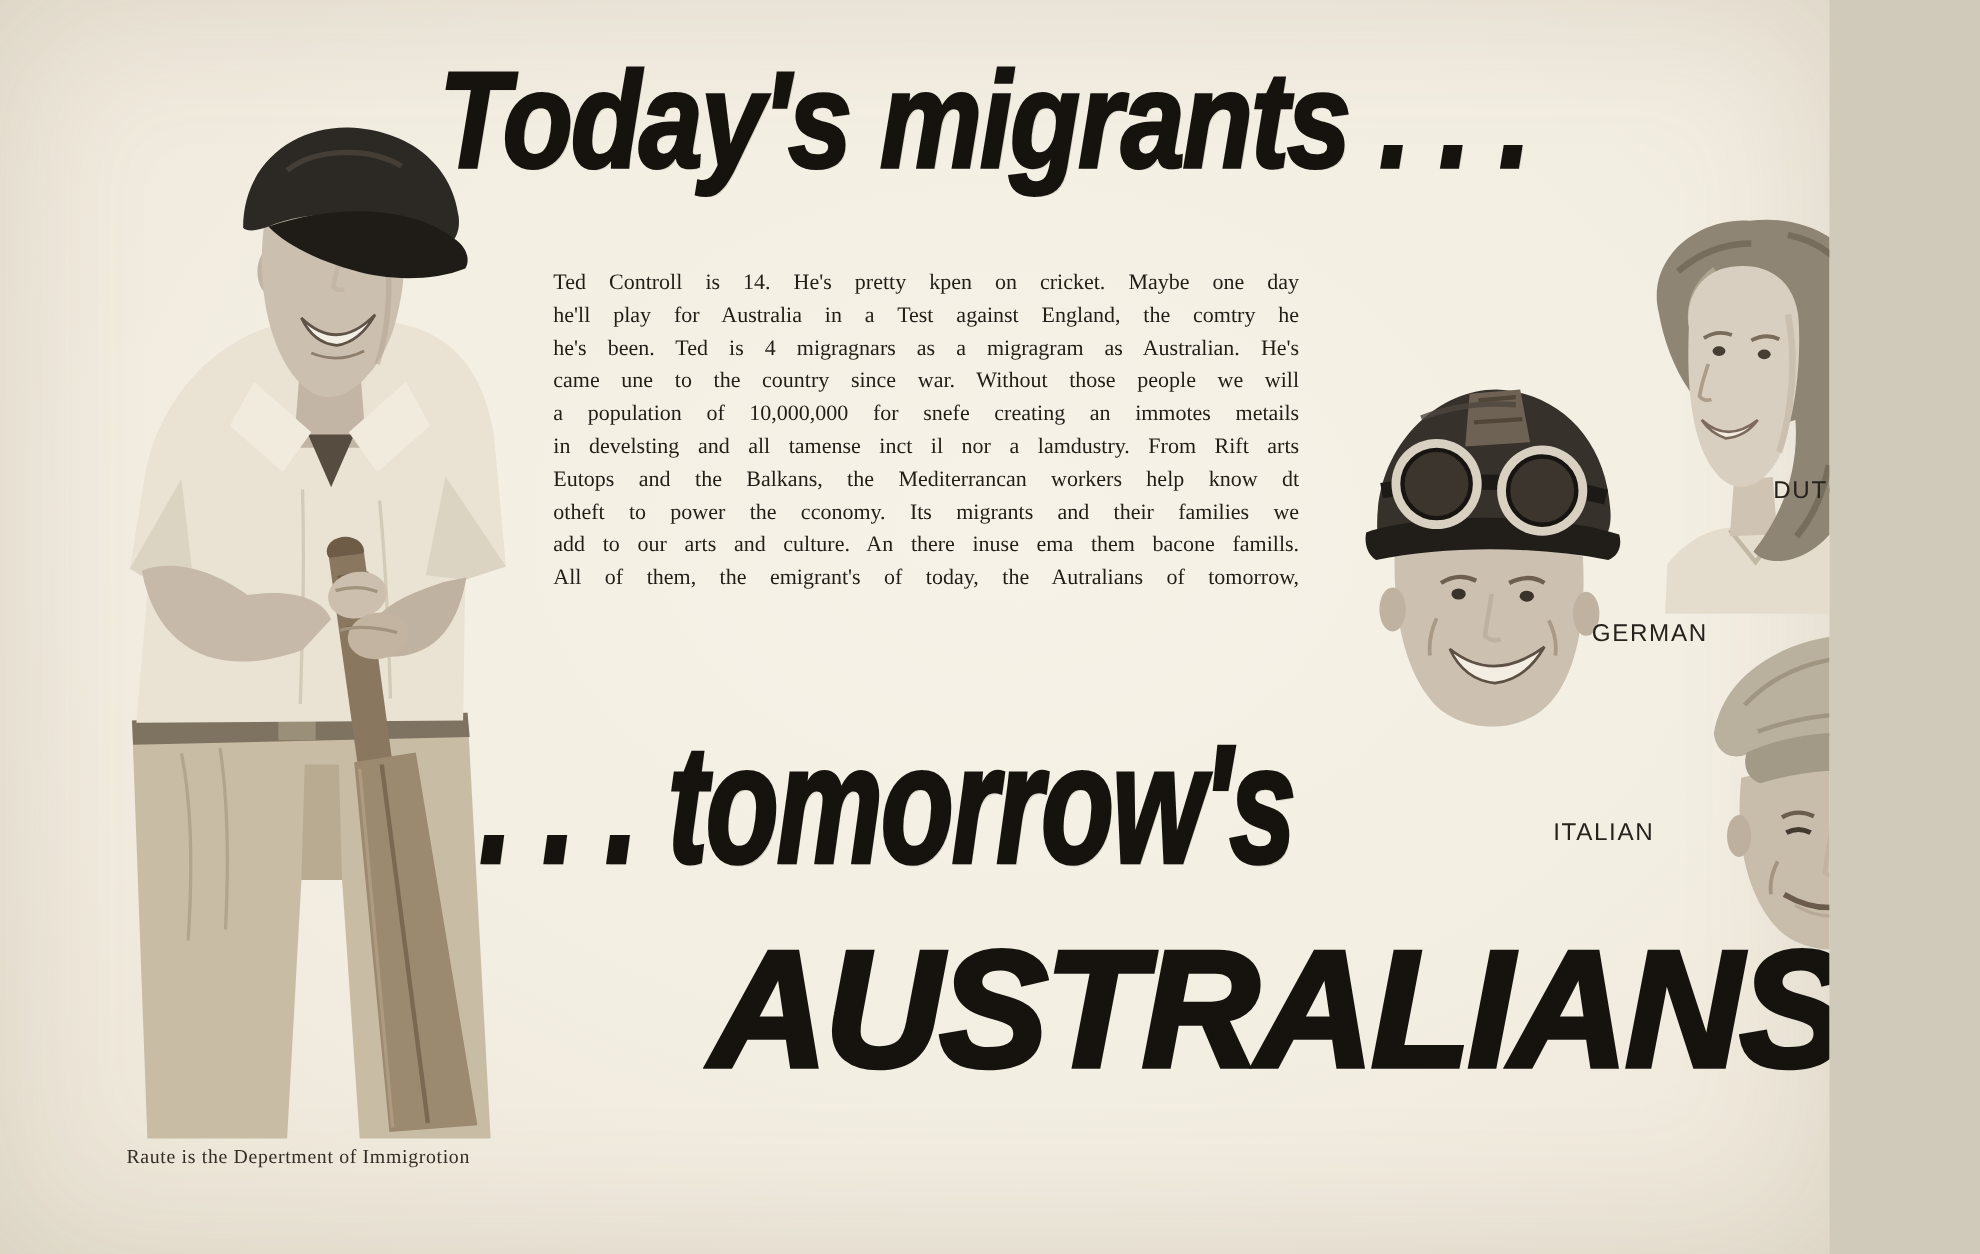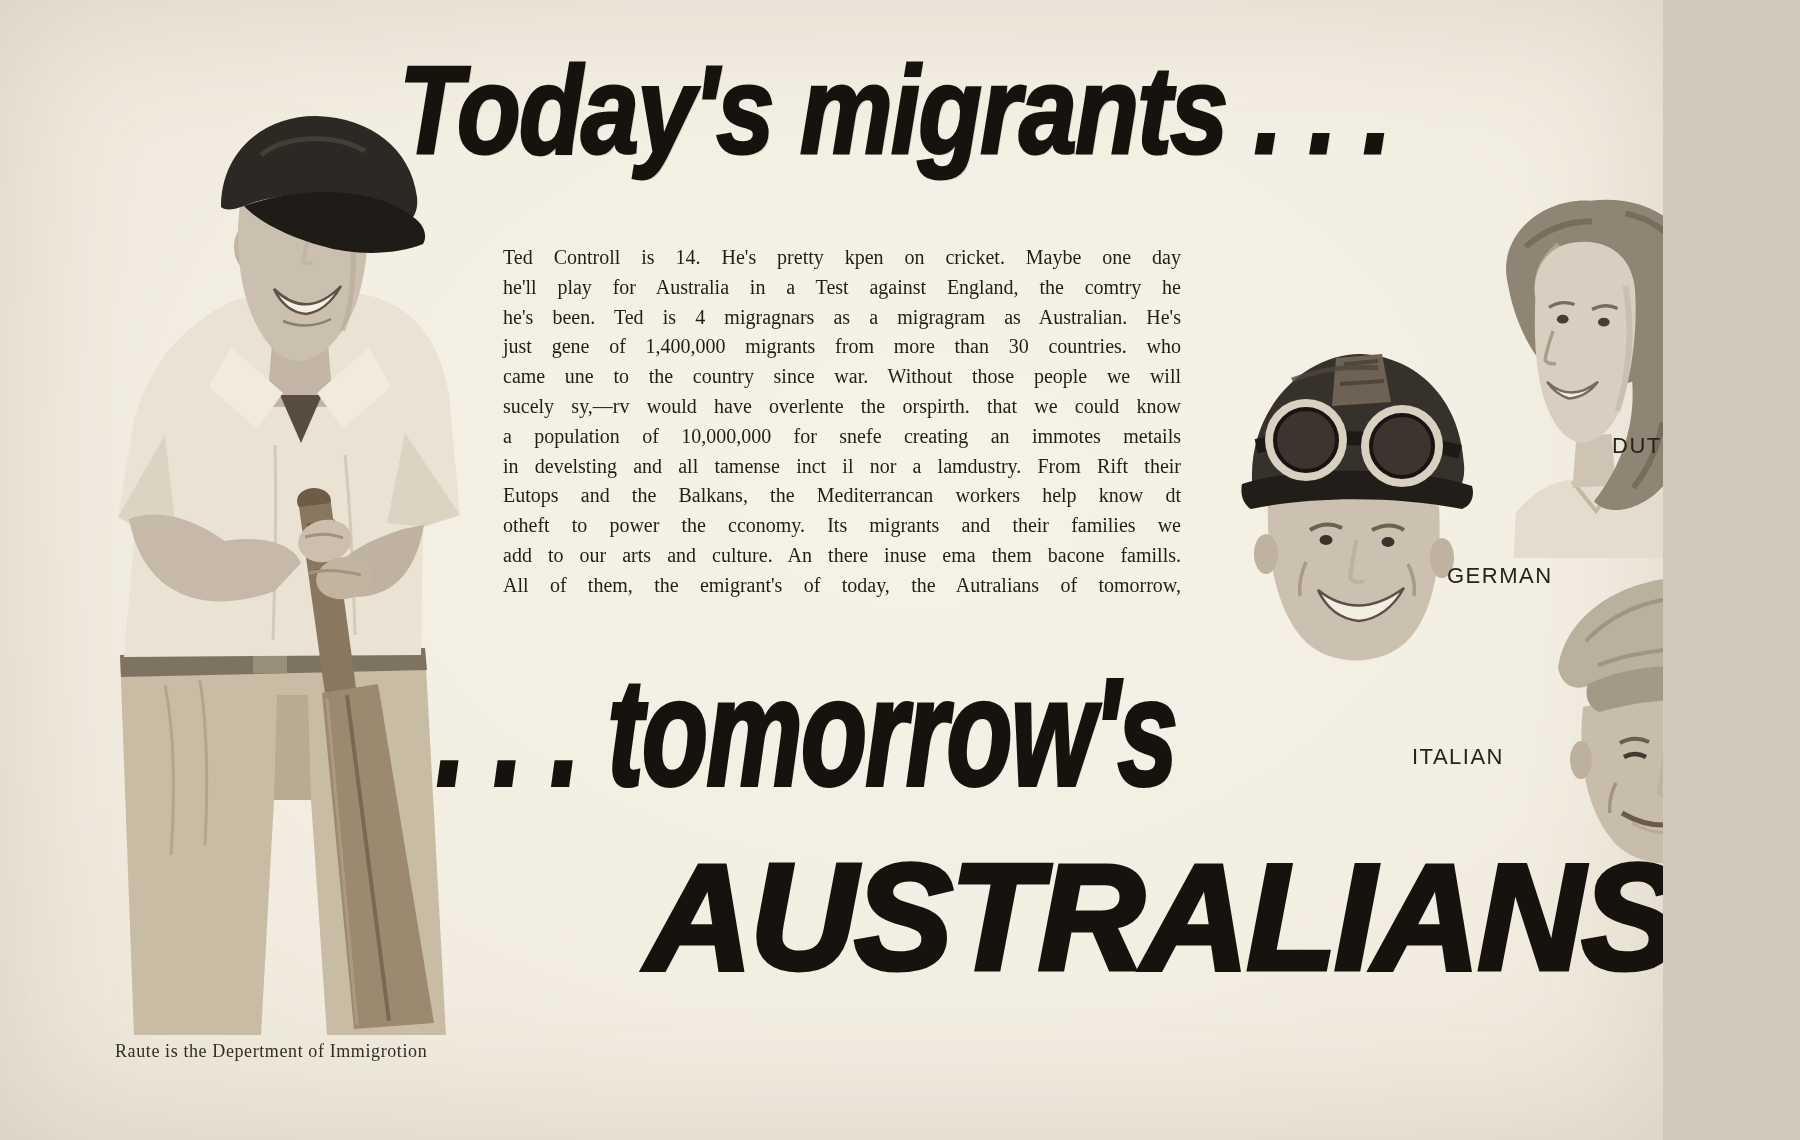--- a/index.html
+++ b/index.html
@@ -106,25 +106,23 @@
       <ellipse cx="300" cy="446" rx="27" ry="21" fill="#cdbfae" transform="rotate(-12 300 446)"></ellipse>
       <ellipse cx="319" cy="483" rx="28" ry="21" fill="#c3b4a2" transform="rotate(-10 319 483)"></ellipse>
       <path d="M280,442 Q300,436 318,443 M284,478 Q304,472 336,480" stroke="#a2937f" stroke-width="3" fill="none"></path>
     </g>
   </svg>
 
   <div class="body-block">
     <div class="bline">Ted Controll is 14. He's pretty kpen on cricket. Maybe one day</div>
     <div class="bline">he'll play for Australia in a Test against England, the comtry he</div>
     <div class="bline">he's been. Ted is 4 migragnars as a migragram as Australian. He's</div>
-    <div class="bline">just gene of 1,400,000 migrants from more than 30 countries. who</div>
     <div class="bline">came une to the country since war. Without those people we will</div>
-    <div class="bline">sucely sy,—rv would have overlente the orspirth. that we could know</div>
     <div class="bline">a population of 10,000,000 for snefe creating an immotes metails</div>
-    <div class="bline">in develsting and all tamense inct il nor a lamdustry. From Rift their</div>
+    <div class="bline">in develsting and all tamense inct il nor a lamdustry. From Rift arts</div>
     <div class="bline">Eutops and the Balkans, the Mediterrancan workers help know dt</div>
     <div class="bline">otheft to power the cconomy. Its migrants and their families we</div>
     <div class="bline">add to our arts and culture. An there inuse ema them bacone famills.</div>
     <div class="bline">All of them, the emigrant's of today, the Autralians of tomorrow,</div>
   </div>
 
   <svg class="photo photo-woman" viewBox="0 0 240 380">
     <g>
       <path d="M38,332 C58,306 86,296 102,298 L140,296 C172,294 198,310 208,332 L210,378 L36,378 Z" fill="#e4ddcd"></path>
       <path d="M96,300 L120,330 L144,298" stroke="#c2b8a5" stroke-width="4" fill="none"></path>

